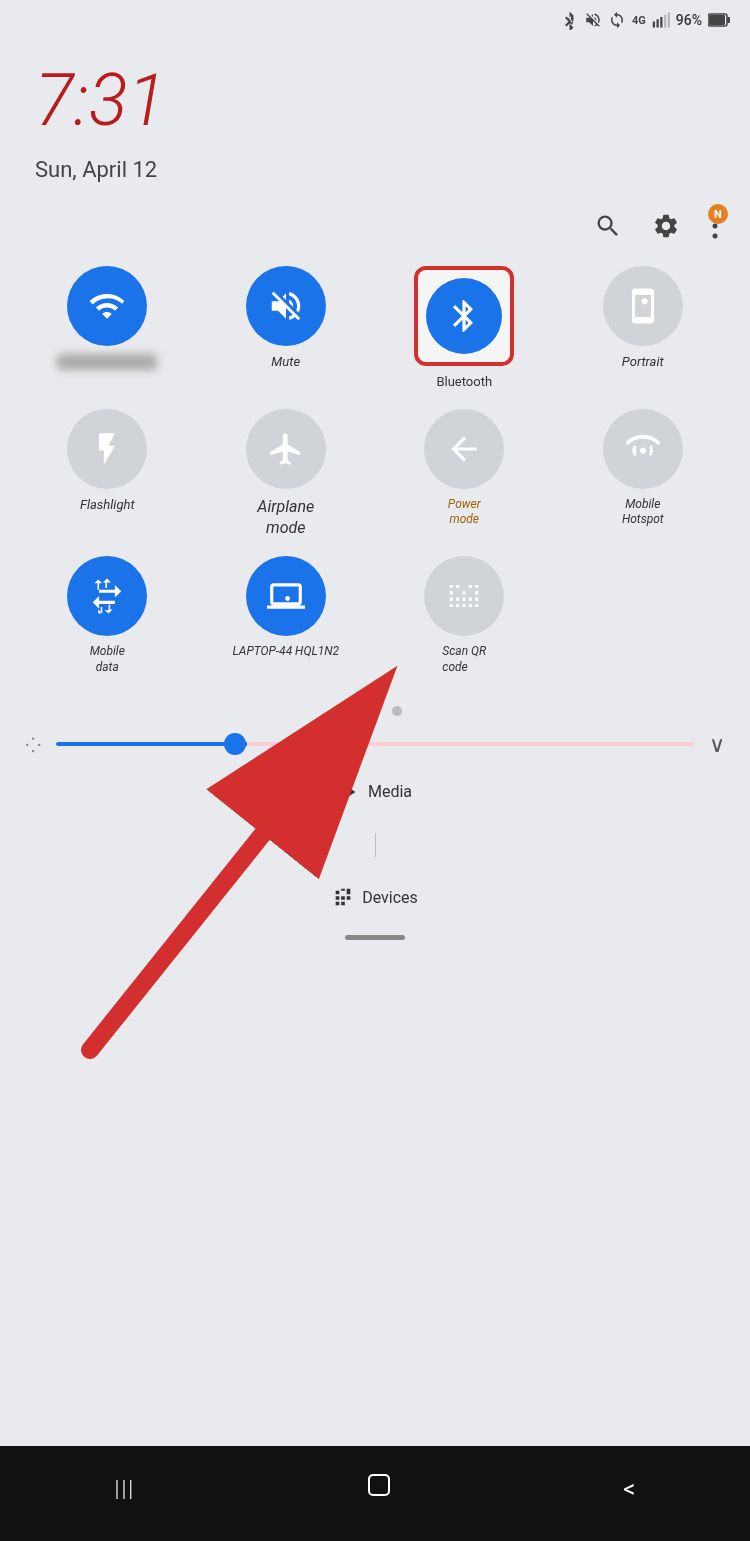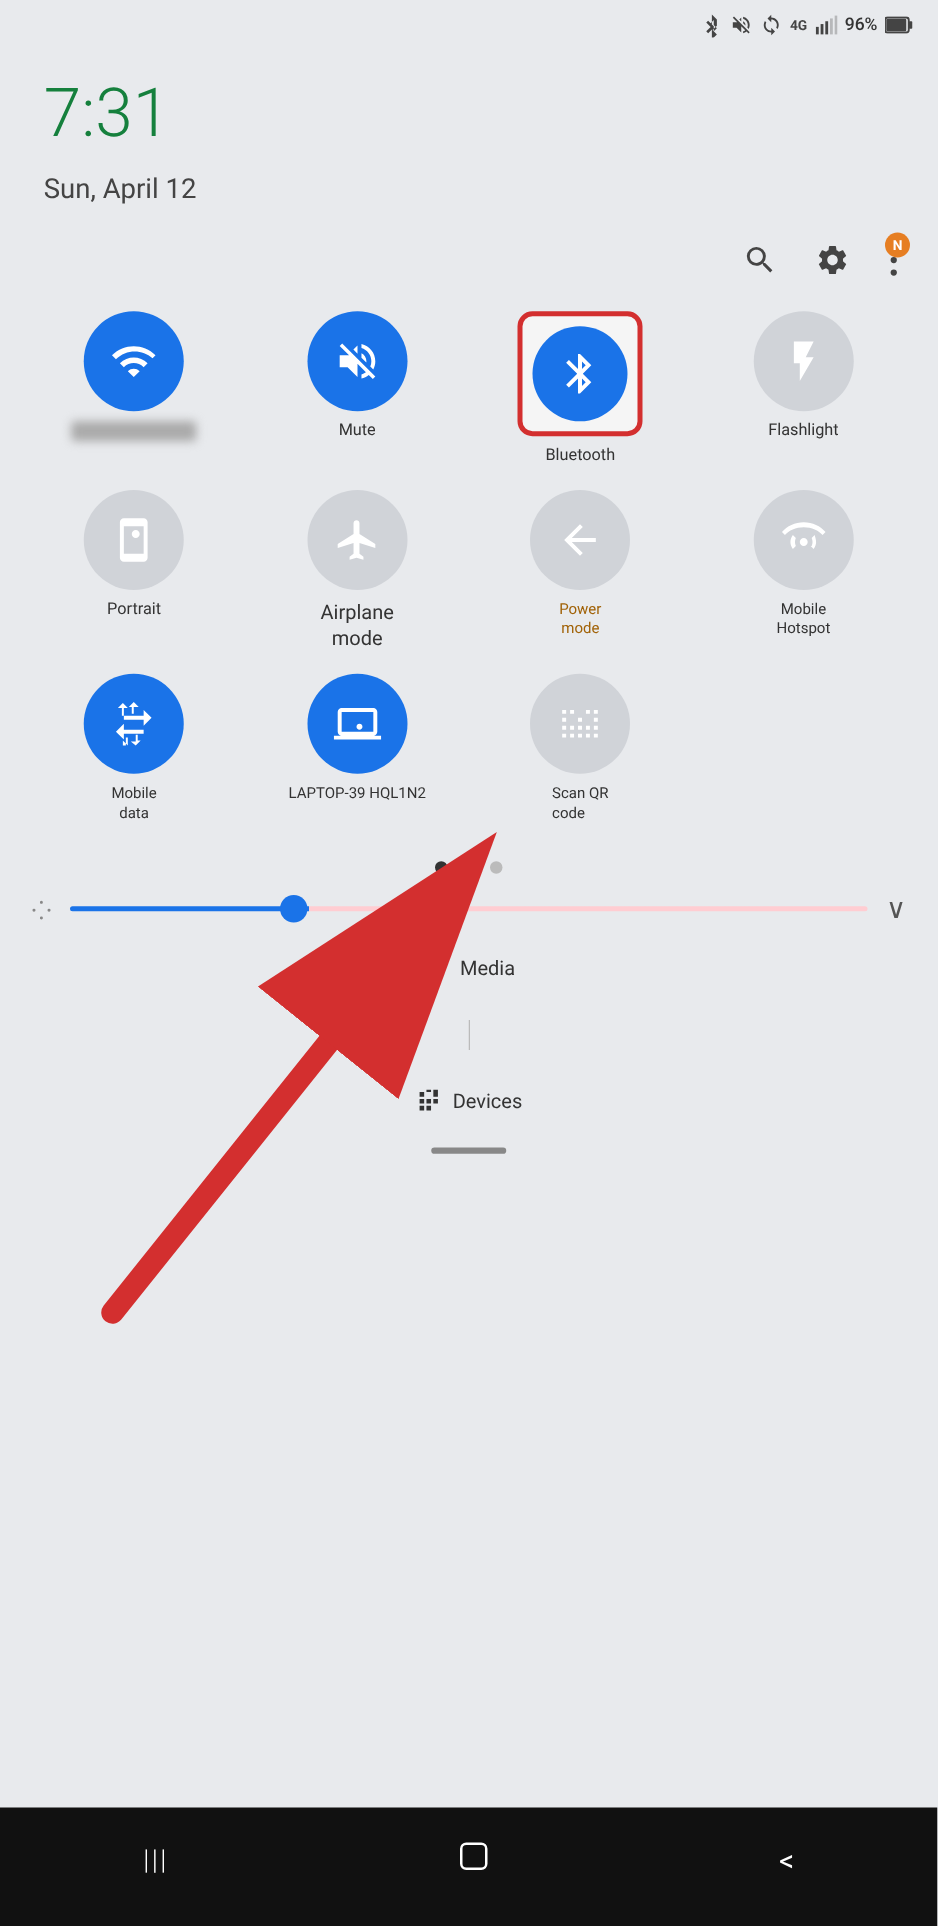--- a/index.html
+++ b/index.html
@@ -32,24 +32,25 @@
       font-size: 14px;
       font-weight: 500;
       color: #333;
     }
 
     
     .clock-area {
       padding: 30px 35px 20px;
     }
     .clock-time {
-      font-size: 54px;
+      font-size: 72px;
       font-weight: 300;
-      color: #15803d;
+      color: #b91c1c;
       line-height: 1;
+      font-style: italic;
     }
     .clock-date {
       font-size: 22px;
       color: #444;
       margin-top: 20px;
       font-weight: 400;
     }
 
     
     .qs-header {
@@ -88,20 +89,21 @@
       grid-template-columns: repeat(4, 1fr);
       gap: 18px 14px;
     }
 
     .qs-tile {
       display: flex;
       flex-direction: column;
       align-items: center;
       gap: 8px;
       cursor: pointer;
+      font-style: italic;
     }
 
     .tile-icon-circle {
       width: 80px;
       height: 80px;
       border-radius: 50%;
       display: flex;
       align-items: center;
       justify-content: center;
     }
@@ -352,33 +354,33 @@
           <path d="M17.71 7.71L12 2h-1v7.59L6.41 5 5 6.41 10.59 12 5 17.59 6.41 19 11 14.41V22h1l5.71-5.71-4.3-4.29 4.3-4.29zM13 5.83l1.88 1.88L13 9.59V5.83zm1.88 10.46L13 18.17v-3.76l1.88 1.88z"></path>
         </svg>
       </div>
     </div>
     <div class="tile-label">Bluetooth</div>
   </div>
 
   <div class="qs-tile">
     <div class="tile-icon-circle inactive">
       <svg class="icon-svg" viewBox="0 0 24 24" fill="#666">
+        <path d="M17 1.01L7 1c-1.1 0-2 .9-2 2v18c0 1.1.9 2 2 2h10c1.1 0 2-.9 2-2V3c0-1.1-.9-1.99-2-1.99zM17 19H7V5h10v14zm-4-8c-1.1 0-2-.9-2-2s.9-2 2-2 2 .9 2 2-.9 2-2 2z"></path>
+      </svg>
+    </div>
+    <div class="tile-label">Portrait</div>
+  </div>
+
+  <div class="qs-tile">
+    <div class="tile-icon-circle inactive">
+      <svg class="icon-svg" viewBox="0 0 24 24" fill="#666">
         <path d="M7 2v11h3v9l7-12h-4l4-8z"></path>
       </svg>
     </div>
     <div class="tile-label">Flashlight</div>
-  </div>
-
-  <div class="qs-tile">
-    <div class="tile-icon-circle inactive">
-      <svg class="icon-svg" viewBox="0 0 24 24" fill="#666">
-        <path d="M17 1.01L7 1c-1.1 0-2 .9-2 2v18c0 1.1.9 2 2 2h10c1.1 0 2-.9 2-2V3c0-1.1-.9-1.99-2-1.99zM17 19H7V5h10v14zm-4-8c-1.1 0-2-.9-2-2s.9-2 2-2 2 .9 2 2-.9 2-2 2z"></path>
-      </svg>
-    </div>
-    <div class="tile-label">Portrait</div>
   </div>
 
   <div class="qs-tile">
     <div class="tile-icon-circle inactive">
       <svg class="icon-svg" viewBox="0 0 24 24" fill="#666">
         <path d="M21 16v-2l-8-5V3.5c0-.83-.67-1.5-1.5-1.5S10 2.67 10 3.5V9l-8 5v2l8-2.5V19l-2 1.5V22l3.5-1 3.5 1v-1.5L13 19v-5.5l8 2.5z"></path>
       </svg>
     </div>
     <div class="tile-label" style="font-size:16px;text-align:center;color:#333;">Airplane<br>mode</div>
   </div>
@@ -409,21 +411,21 @@
     </div>
     <div class="tile-label" style="font-size:12px;text-align:center;color:#333;">Mobile<br>data</div>
   </div>
 
   <div class="qs-tile">
     <div class="tile-icon-circle active">
       <svg class="icon-svg" viewBox="0 0 24 24">
         <path d="M20 18c1.1 0 2-.9 2-2V6c0-1.1-.9-2-2-2H4c-1.1 0-2 .9-2 2v10c0 1.1.9 2 2 2H0v2h24v-2h-4zM4 6h16v10H4V6zm7.5 7.5c0-.83.67-1.5 1.5-1.5s1.5.67 1.5 1.5-.67 1.5-1.5 1.5-1.5-.67-1.5-1.5z"></path>
       </svg>
     </div>
-    <div class="tile-label" style="font-size:12px;text-align:center;color:#333;">LAPTOP-39 HQL1N2</div>
+    <div class="tile-label" style="font-size:12px;text-align:center;color:#333;">LAPTOP-44 HQL1N2</div>
   </div>
 
 
   <div class="qs-tile">
     <div class="tile-icon-circle inactive">
       <svg class="icon-svg" viewBox="0 0 24 24" fill="#666">
         <path d="M3 11h2V9H3v2zm0-4h2V5H3v2zm4 8h2v-2H7v2zm0-8h2V5H7v2zM3 19h2v-2H3v2zm0-4h2v-2H3v2zm4 4h2v-2H7v2zm0-4h2v-2H7v2zm4 4h2v-2h-2v2zm-4 0h2v-2H7v2zm4-4h2v-2h-2v2zm4 4h2v-2h-2v2zm-4-8h2V9h-2v2zm8 8h2v-2h-2v2zm0-4h2v-2h-2v2zm-8 0h2v-2h-2v2zm4 0h2v-2h-2v2zm4-4h2V9h-2v2zm-4-4h2V5h-2v2zm4 8h2v-2h-2v2zm0-8h2V5h-2v2z"></path>
       </svg>
     </div>
     <div class="tile-label" style="font-size:12px;text-align:left;color:#333;">Scan QR<br>code</div>

